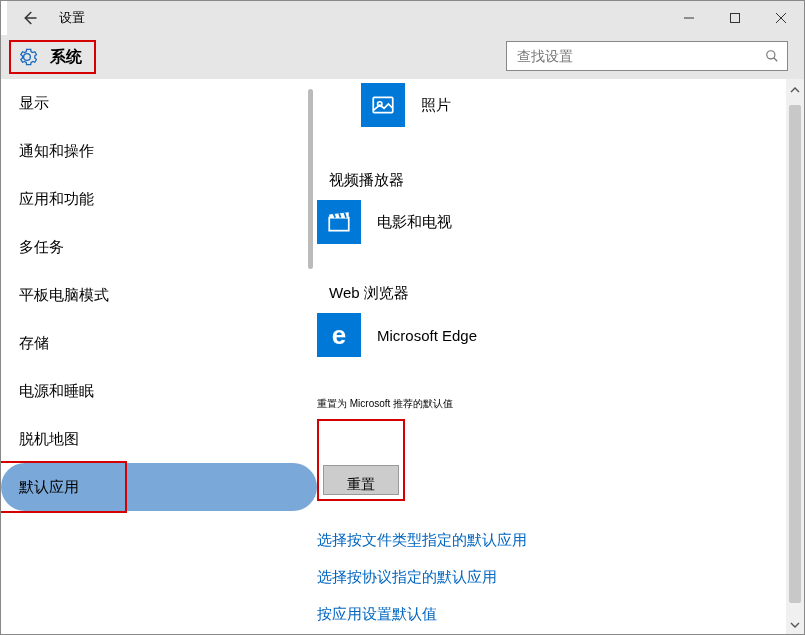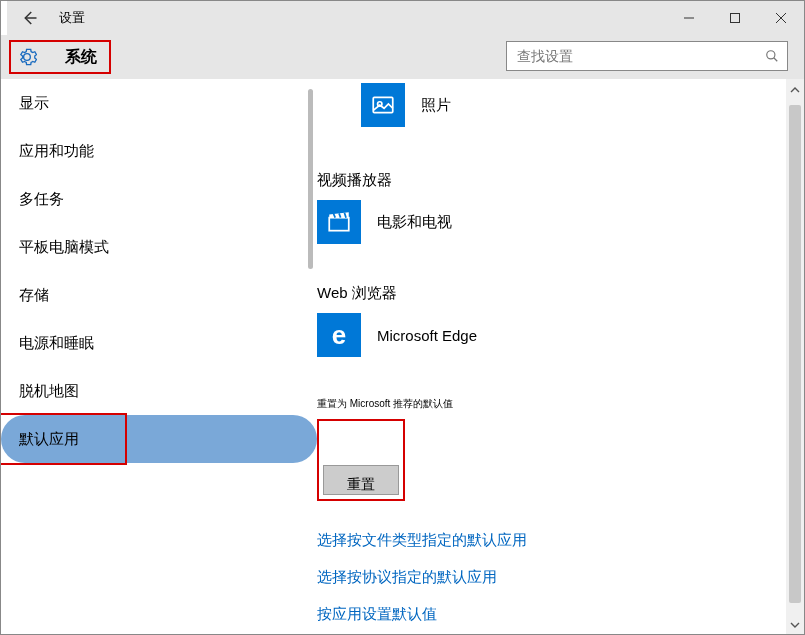--- a/index.html
+++ b/index.html
@@ -56,21 +56,21 @@
     align-items: center;
     position: relative;
   }
   .sys-label-wrap {
     display: flex;
     align-items: center;
     border: 2px solid #d50000;
     height: 34px;
     margin-left: 8px;
     padding: 0 12px 0 6px;
-    gap: 28px;
+    gap: 13px;
   }
   .gear {
     color: #1a6bbf;
     font-size: 18px;
     line-height: 1;
   }
   .sys-text {
     font-size: 16px;
     font-weight: 600;
   }
@@ -179,21 +179,21 @@
     align-items: center;
     justify-content: center;
     font-size: 10px;
     color: #555;
     cursor: pointer;
   }
   .content-scrollbar .arrow.up { top: 2px; }
   .content-scrollbar .arrow.down { bottom: 2px; }
   .section-label {
     font-size: 15px;
-    margin: 28px 0 10px 0;
+    margin: 28px 0 10px 12px;
   }
   .app-item {
     display: flex;
     align-items: center;
     gap: 16px;
     margin: 6px 0;
     cursor: pointer;
   }
   .app-tile {
     width: 44px;
@@ -301,20 +301,23 @@
           <line x1="21" y1="21" x2="15" y2="15"></line>
         </svg>
     </span>
   </div>
 </div>
 
 <div class="body-area">
   <div class="sidebar">
     <div class="sidebar-item">
         <span>显示</span>
+      </div>
+    <div class="sidebar-item">
+        <span>通知和操作</span>
       </div>
     <div class="sidebar-item">
         <span>应用和功能</span>
       </div>
     <div class="sidebar-item">
         <span>多任务</span>
       </div>
     <div class="sidebar-item">
         <span>平板电脑模式</span>
       </div>

